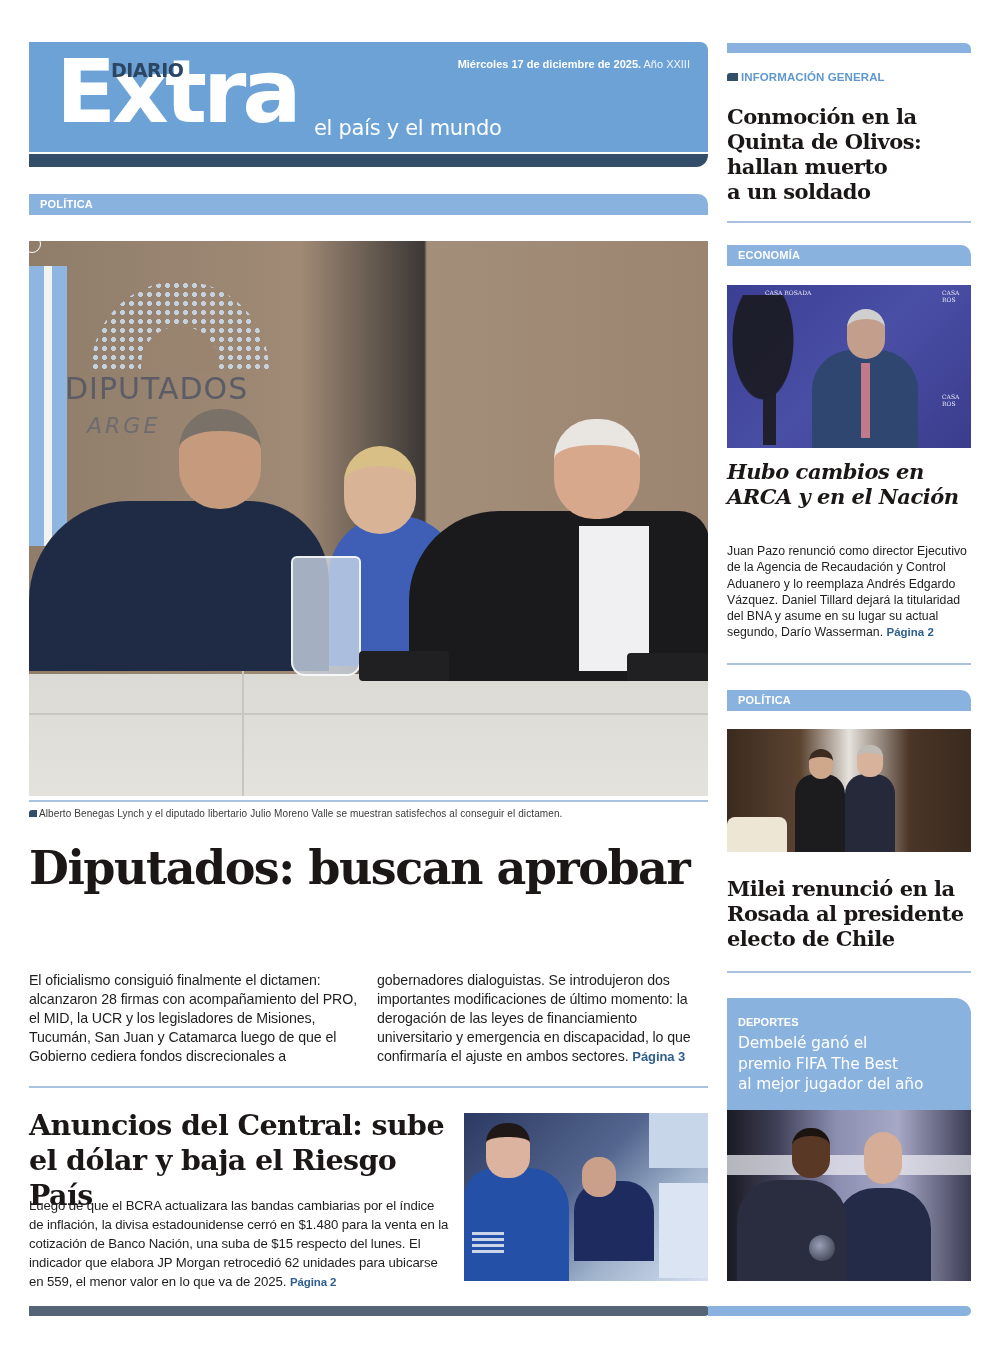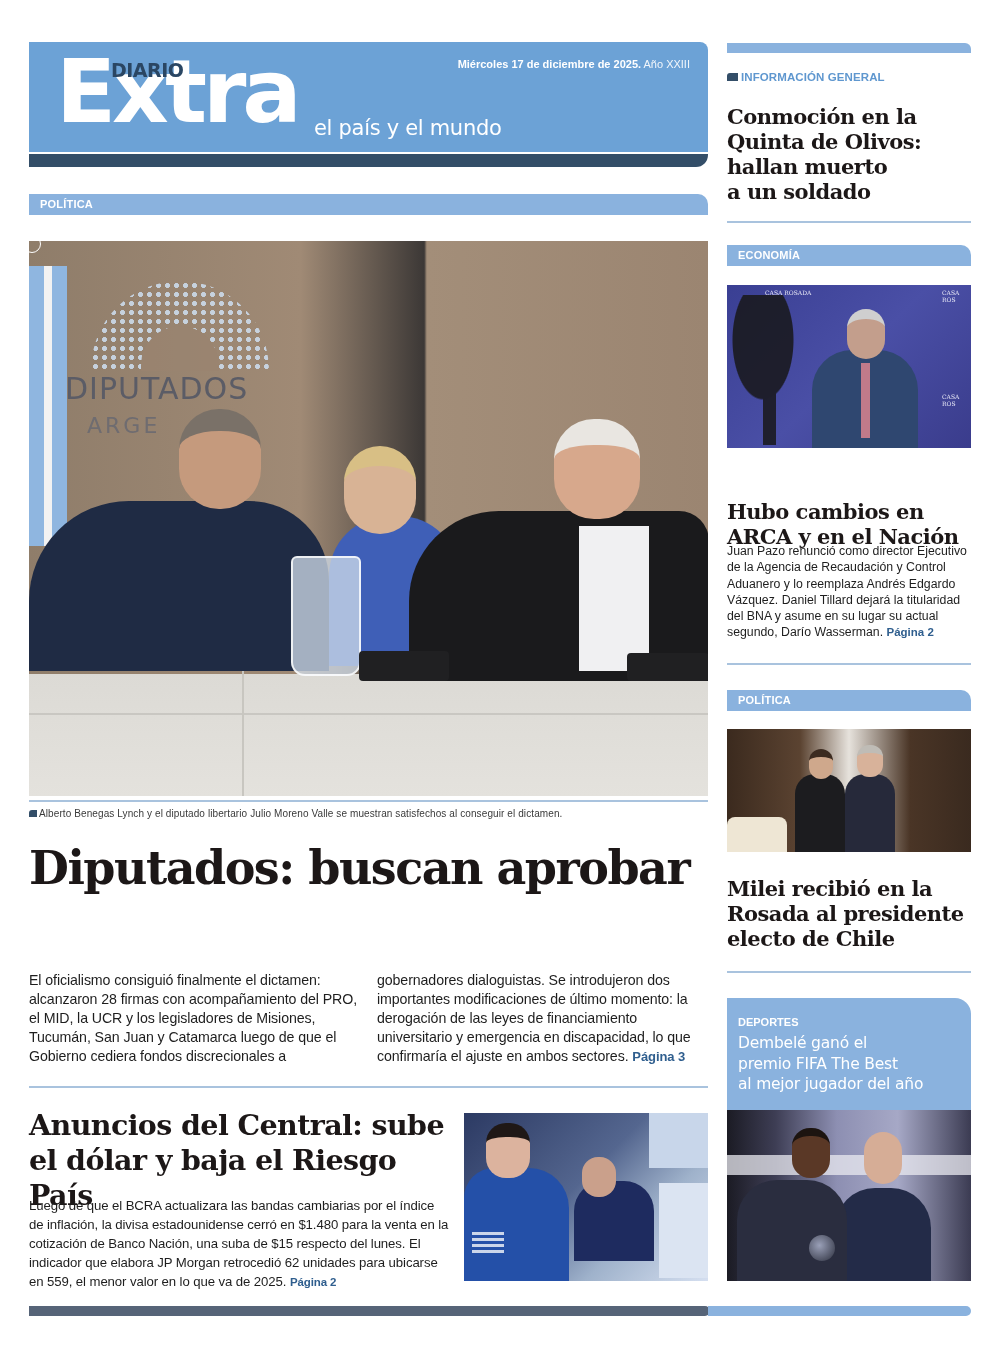--- a/index.html
+++ b/index.html
@@ -29,21 +29,21 @@
   .main-photo { left: 29px; top: 241px; width: 679px; height: 555px;
     background:
       linear-gradient(180deg, rgba(0,0,0,0) 0%, rgba(0,0,0,0) 78%, #dcdad5 78%, #e4e2dd 100%),
       linear-gradient(90deg, #8f7d6a 0%, #a08a75 40%, #3c3836 58.2%, #a38e79 58.6%, #9b8571 100%);
     padding-left: 20px;
   }
   .main-photo .flag { position: absolute; left: 0; top: 25px; width: 38px; height: 280px; background: linear-gradient(90deg, #8fb6e0 0 40%, #f2f2f2 40% 60%, #8fb6e0 60%); }
   .main-photo .dots { position: absolute; left: 62px; top: 40px; width: 178px; height: 90px; border-radius: 90px 90px 0 0; background: radial-gradient(circle, #cfe0f2 2.2px, transparent 2.8px) 0 0/9px 9px; opacity: 0.85; }
   .main-photo .dots::after { content: ""; position: absolute; left: 50px; top: 45px; width: 78px; height: 45px; border-radius: 40px 40px 0 0; background: #9a8470; }
   .main-photo .logo-text { position: absolute; left: 36px; top: 130px; font-family: "DejaVu Sans", sans-serif; font-size: 30px; color: #5b5c66; letter-spacing: 1px; }
-  .main-photo .logo-text2 { position: absolute; left: 58px; top: 172px; font-family: "DejaVu Sans", sans-serif; font-size: 22px; color: #6f6c70; letter-spacing: 3px; }
+  .main-photo .logo-text2 { position: absolute; left: 58px; top: 172px; font-family: "DejaVu Sans", sans-serif; font-size: 22px; color: #6f6c70; letter-spacing: 3px; font-style: italic; }
   .main-photo .person-l { position: absolute; left: 0; top: 260px; width: 300px; height: 170px; background: #1f2b44; border-radius: 100px 80px 0 0; }
   .main-photo .head-l { position: absolute; left: 150px; top: 168px; width: 82px; height: 100px; background: #c59a7d; border-radius: 40px; border-top: 22px solid #7a7168; }
   .main-photo .person-m { position: absolute; left: 300px; top: 275px; width: 130px; height: 150px; background: #3f5fb7; border-radius: 60px 60px 0 0; }
   .main-photo .head-m { position: absolute; left: 315px; top: 205px; width: 72px; height: 88px; background: #d8b395; border-radius: 36px; border-top: 20px solid #d8bf85; }
   .main-photo .person-r { position: absolute; left: 380px; top: 270px; width: 300px; height: 170px; background: #1a1a1c; border-radius: 90px 30px 0 0; }
   .main-photo .shirt-r { position: absolute; left: 550px; top: 285px; width: 70px; height: 145px; background: #f0f0f2; }
   .main-photo .head-r { position: absolute; left: 525px; top: 178px; width: 86px; height: 100px; background: #d7a88c; border-radius: 40px; border-top: 26px solid #e9e6e1; }
   .main-photo .jug { position: absolute; left: 262px; top: 315px; width: 70px; height: 120px; background: rgba(210,222,235,0.75); border: 2px solid rgba(255,255,255,0.8); border-radius: 6px 6px 14px 14px; }
   .main-photo .mic1 { position: absolute; left: 330px; top: 410px; width: 90px; height: 30px; background: #202022; border-radius: 4px; }
   .main-photo .mic2 { position: absolute; left: 598px; top: 412px; width: 82px; height: 28px; background: #202022; border-radius: 4px; }
@@ -186,37 +186,37 @@
 <div class="pill" style="left:727px; top:245px; width:244px;">ECONOMÍA</div>
 <div class="photo arca-photo">
   <div class="lbl" style="left:38px; top:4px;">CASA ROSADA</div>
   <div class="lbl" style="left:215px; top:4px;">CASA ROS</div>
   <div class="lbl" style="left:215px; top:108px;">CASA ROS</div>
   <div class="cam"></div>
   <div class="man"></div>
   <div class="head"></div>
   <div class="tie"></div>
 </div>
-<h3 class="r-headline serif" style="top:499px;">
+<h3 class="r-headline serif" style="top:459px;font-style:italic;">
   <span>Hubo cambios en</span><br>
   <span>ARCA y en el Nación</span>
 </h3>
 <p class="r-body"><span>Juan Pazo renunció como director Ejecutivo de la Agencia de Recaudación y Control Aduanero y lo reemplaza Andrés Edgardo Vázquez. Daniel Tillard dejará la titularidad del BNA y asume en su lugar su actual segundo, Darío Wasserman.</span> <span class="page-ref" style="font-size:11.5px;">Página 2</span></p>
 <div class="rule" style="left:727px; top:663px; width:244px;"></div>
 
 <div class="pill" style="left:727px; top:690px; width:244px;">POLÍTICA</div>
 <div class="photo milei-photo">
   <div class="chair"></div>
   <div class="p1"></div>
   <div class="h1"></div>
   <div class="p2"></div>
   <div class="h2"></div>
 </div>
 <h3 class="r-headline serif" style="top:876px;">
-  <span>Milei recibió en la</span><br>
+  <span>Milei renunció en la</span><br>
   <span>Rosada al presidente</span><br>
   <span>electo de Chile</span>
 </h3>
 <div class="rule" style="left:727px; top:971px; width:244px;"></div>
 
 <div class="deportes-box">
   <div class="kick">DEPORTES</div>
   <div class="hl">
     <span>Dembelé ganó el</span><br>
     <span>premio FIFA The Best</span><br>

